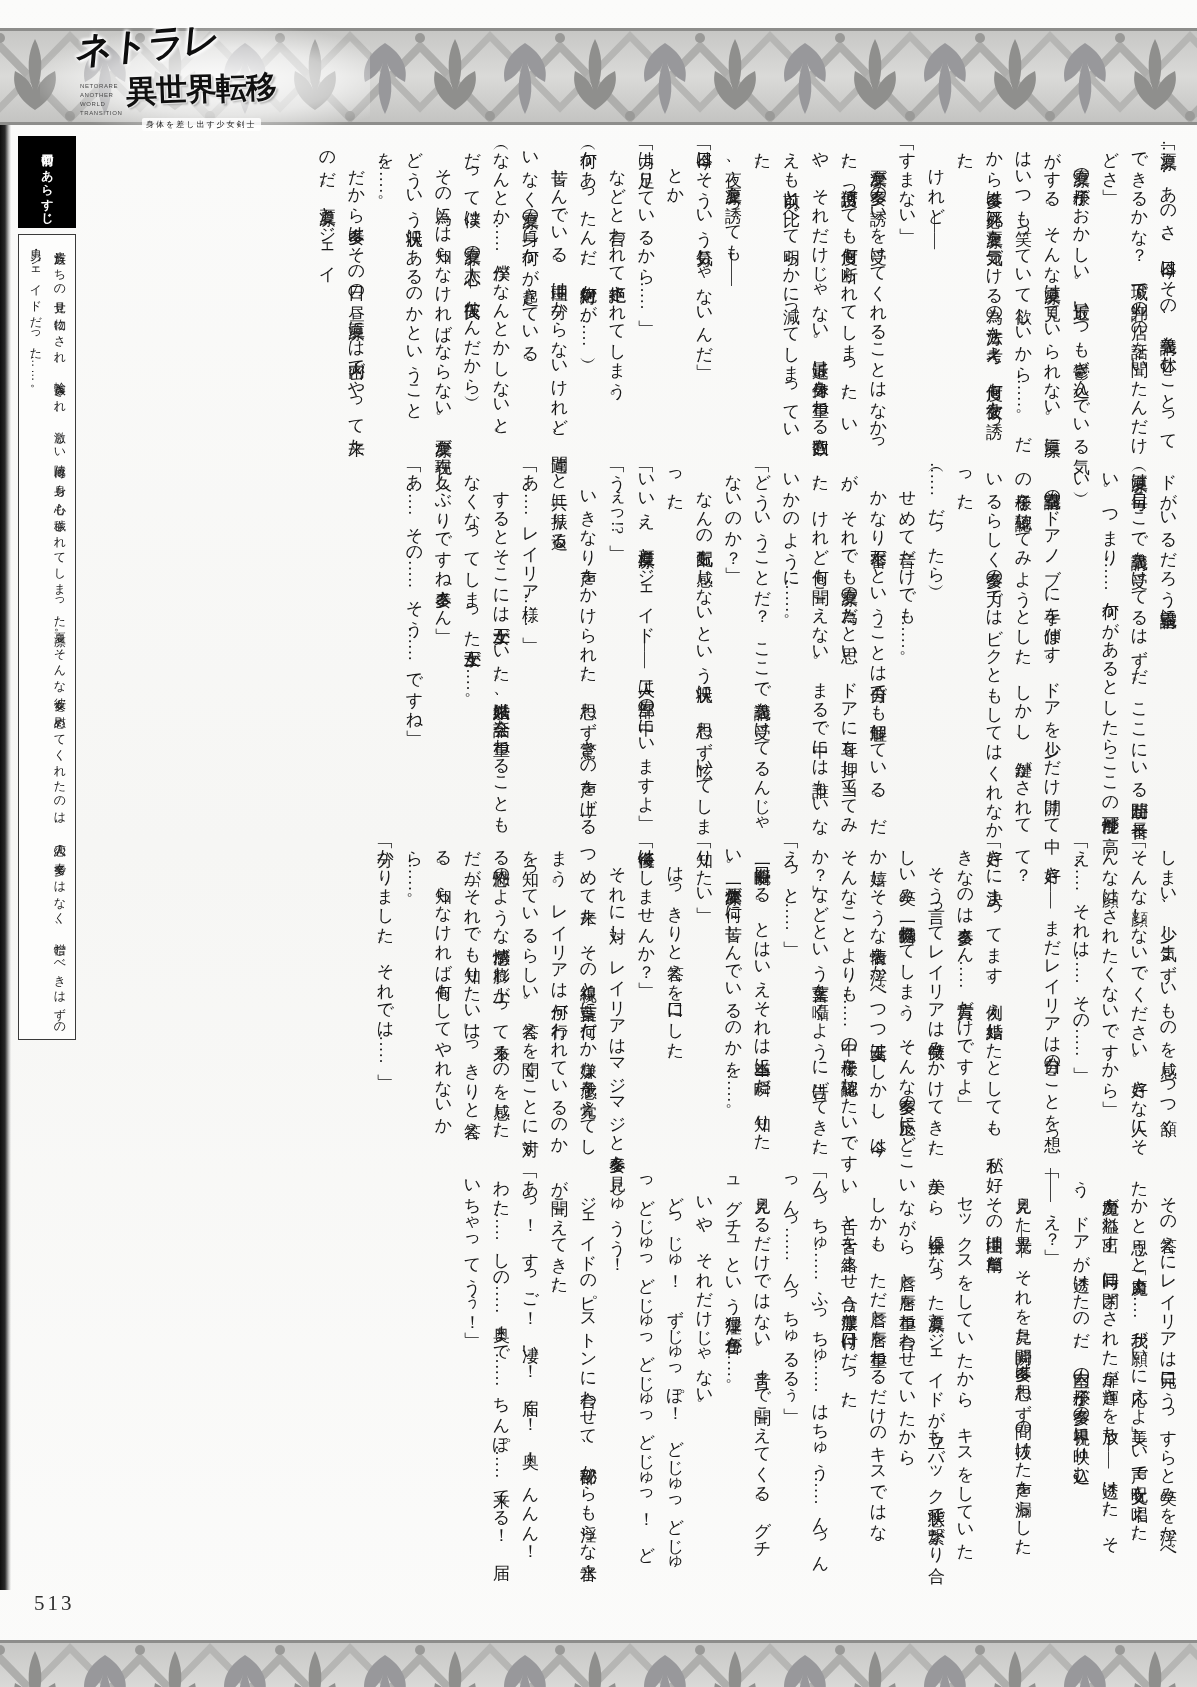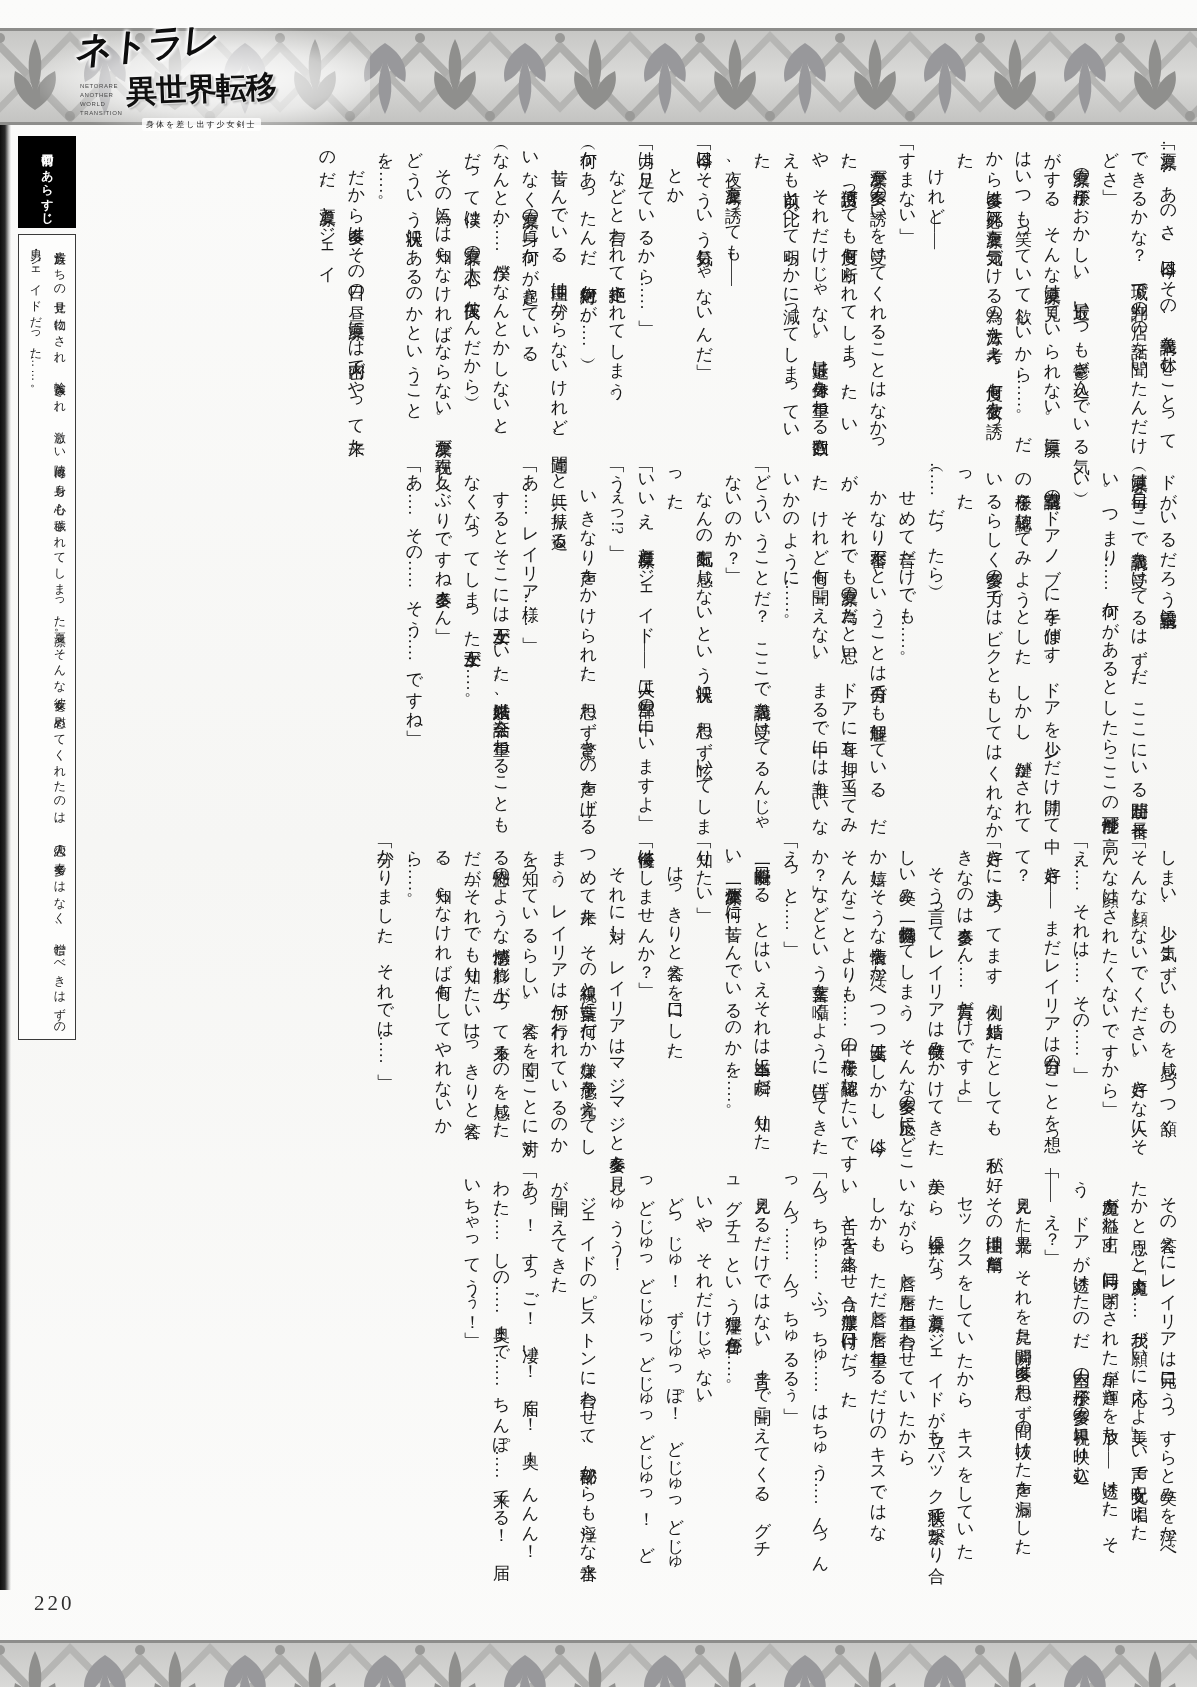--- a/index.html
+++ b/index.html
@@ -217,17 +217,17 @@
 「んっちゅ……ふっちゅ……はちゅう……んっんっんっ……んっちゅるるぅ」
 　見えるだけではない。音まで聞こえてくる。グチュグチュという淫猥な音色が……。
 　いや、それだけじゃない。
 　どっじゅ！　ずじゅっぽ！　どじゅっどじゅっどじゅっどじゅっどじゅっどじゅっ！　どじゅうう！
 　ジェイドのピストンに合わせて、秘部からも淫らな水音が聞こえてきた。
 「あっ！　すっご！　凄い！　届く！　奥！　んんん！　わた……しの……奥まで……ちんぽ……来てる！　届いちゃってうぅ！」</section>
     </main>
 
   </div>
 
-  <div class="page-number">220</div>
+  <div class="page-number">513</div>
 
   <div class="gutter-shadow"></div>
 
 </div>
 
 </body></html>

